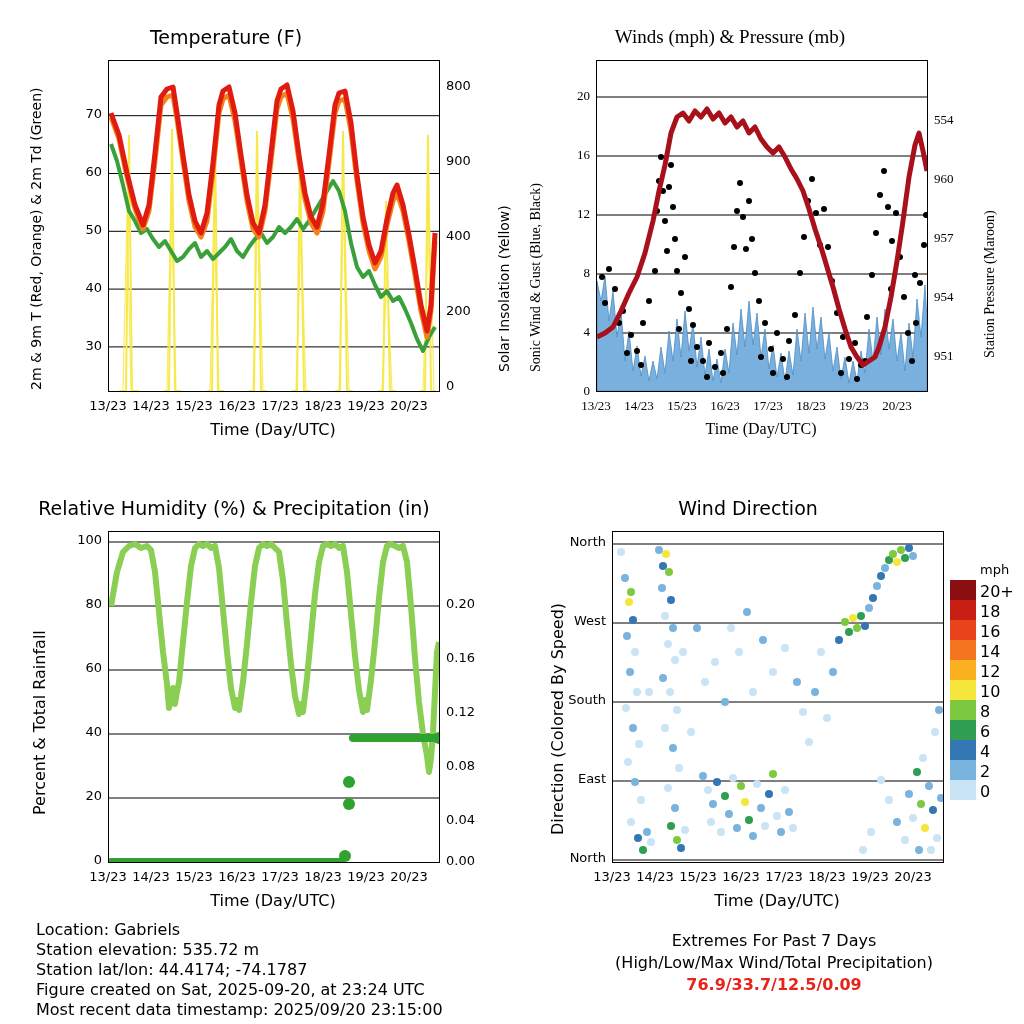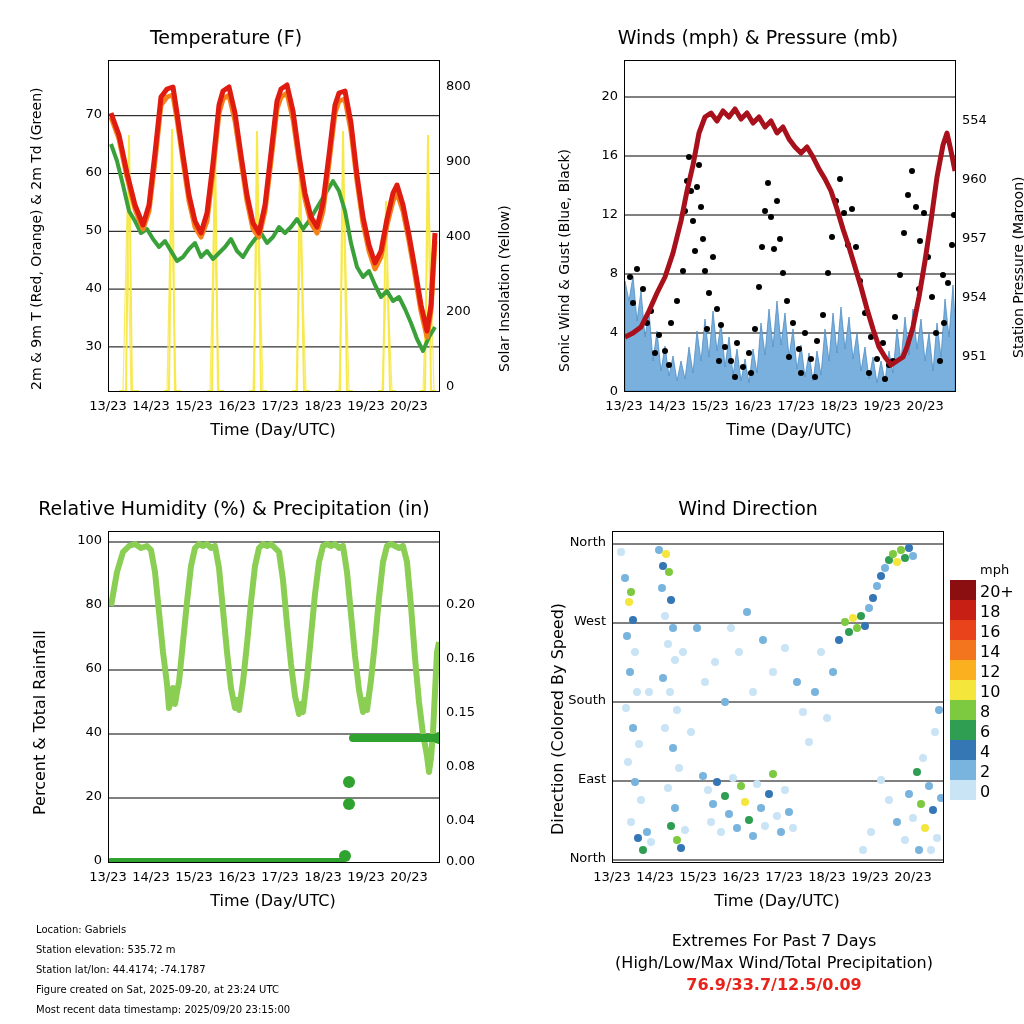--- a/index.html
+++ b/index.html
@@ -8,21 +8,21 @@
 
   .panel{position:absolute;}
   .ptitle{position:absolute;width:100%;text-align:center;font-size:19px;}
   .plot{position:absolute;border:1px solid #000;background:#fff;overflow:hidden;}
   .axlabel{position:absolute;font-size:16px;text-align:center;}
   .vlabel{position:absolute;font-size:15px;transform-origin:0 0;white-space:nowrap;}
   .tickr{position:absolute;font-size:13px;text-align:right;}
   .tickl{position:absolute;font-size:13px;text-align:left;}
   .xtick{position:absolute;font-size:13px;text-align:center;width:54px;}
 
-  .footer{position:absolute;font-size:10px;line-height:20px;}
+  .footer{position:absolute;font-size:16px;line-height:20px;}
   .extremes{position:absolute;text-align:center;font-size:16px;line-height:22px;width:500px;}
   .extval{color:#e8231b;font-weight:bold;font-size:16px;}
 
   .legend{position:absolute;}
   .legend .cb{width:26px;height:20px;}
   .legend .lbl{position:absolute;left:30px;font-size:16px;}
   .legend .hdr{position:absolute;font-size:13px;}
 
   svg{display:block;}
 </style>
@@ -94,21 +94,21 @@
     <div class="xtick" style="left:167px;top:398px;">15/23</div>
     <div class="xtick" style="left:210px;top:398px;">16/23</div>
     <div class="xtick" style="left:253px;top:398px;">17/23</div>
     <div class="xtick" style="left:296px;top:398px;">18/23</div>
     <div class="xtick" style="left:339px;top:398px;">19/23</div>
     <div class="xtick" style="left:382px;top:398px;">20/23</div>
 
     <div class="axlabel" style="left:108px;top:420px;width:330px;">Time (Day/UTC)</div>
   </div>
 
-  <div class="panel" style="left:512px;top:0;width:512px;height:440px;">
+  <div class="panel" style="left:484px;top:0;width:512px;height:440px;font-family:Liberation Serif, serif;">
     <div class="ptitle" style="top:26px;left:-10px;width:512px;">Winds (mph) &amp; Pressure (mb)</div>
 
     <div class="vlabel" style="left:44px;top:372px;transform:rotate(-90deg);font-size:14px;">Sonic Wind &amp; Gust (Blue, Black)</div>
     <div class="vlabel" style="left:498px;top:358px;transform:rotate(-90deg);font-size:14px;">Station Pressure (Maroon)</div>
 
     <div class="plot" style="left:112px;top:60px;width:330px;height:330px;">
       <svg width="330" height="330" viewBox="0 0 330 330">
         <g stroke="#000" stroke-width="1">
           <line x1="0" y1="36" x2="330" y2="36"></line>
           <line x1="0" y1="95" x2="330" y2="95"></line>
@@ -271,21 +271,21 @@
 
     <div class="tickr" style="left:58px;top:57px;width:44px;">100</div>
     <div class="tickr" style="left:58px;top:121px;width:44px;">80</div>
     <div class="tickr" style="left:58px;top:185px;width:44px;">60</div>
     <div class="tickr" style="left:58px;top:249px;width:44px;">40</div>
     <div class="tickr" style="left:58px;top:313px;width:44px;">20</div>
     <div class="tickr" style="left:58px;top:377px;width:44px;">0</div>
 
     <div class="tickl" style="left:446px;top:121px;width:44px;">0.20</div>
     <div class="tickl" style="left:446px;top:175px;width:44px;">0.16</div>
-    <div class="tickl" style="left:446px;top:229px;width:44px;">0.15</div>
+    <div class="tickl" style="left:446px;top:229px;width:44px;">0.12</div>
     <div class="tickl" style="left:446px;top:283px;width:44px;">0.08</div>
     <div class="tickl" style="left:446px;top:337px;width:44px;">0.04</div>
     <div class="tickl" style="left:446px;top:378px;width:44px;">0.00</div>
 
     <div class="xtick" style="left:81px;top:394px;">13/23</div>
     <div class="xtick" style="left:124px;top:394px;">14/23</div>
     <div class="xtick" style="left:167px;top:394px;">15/23</div>
     <div class="xtick" style="left:210px;top:394px;">16/23</div>
     <div class="xtick" style="left:253px;top:394px;">17/23</div>
     <div class="xtick" style="left:296px;top:394px;">18/23</div>

